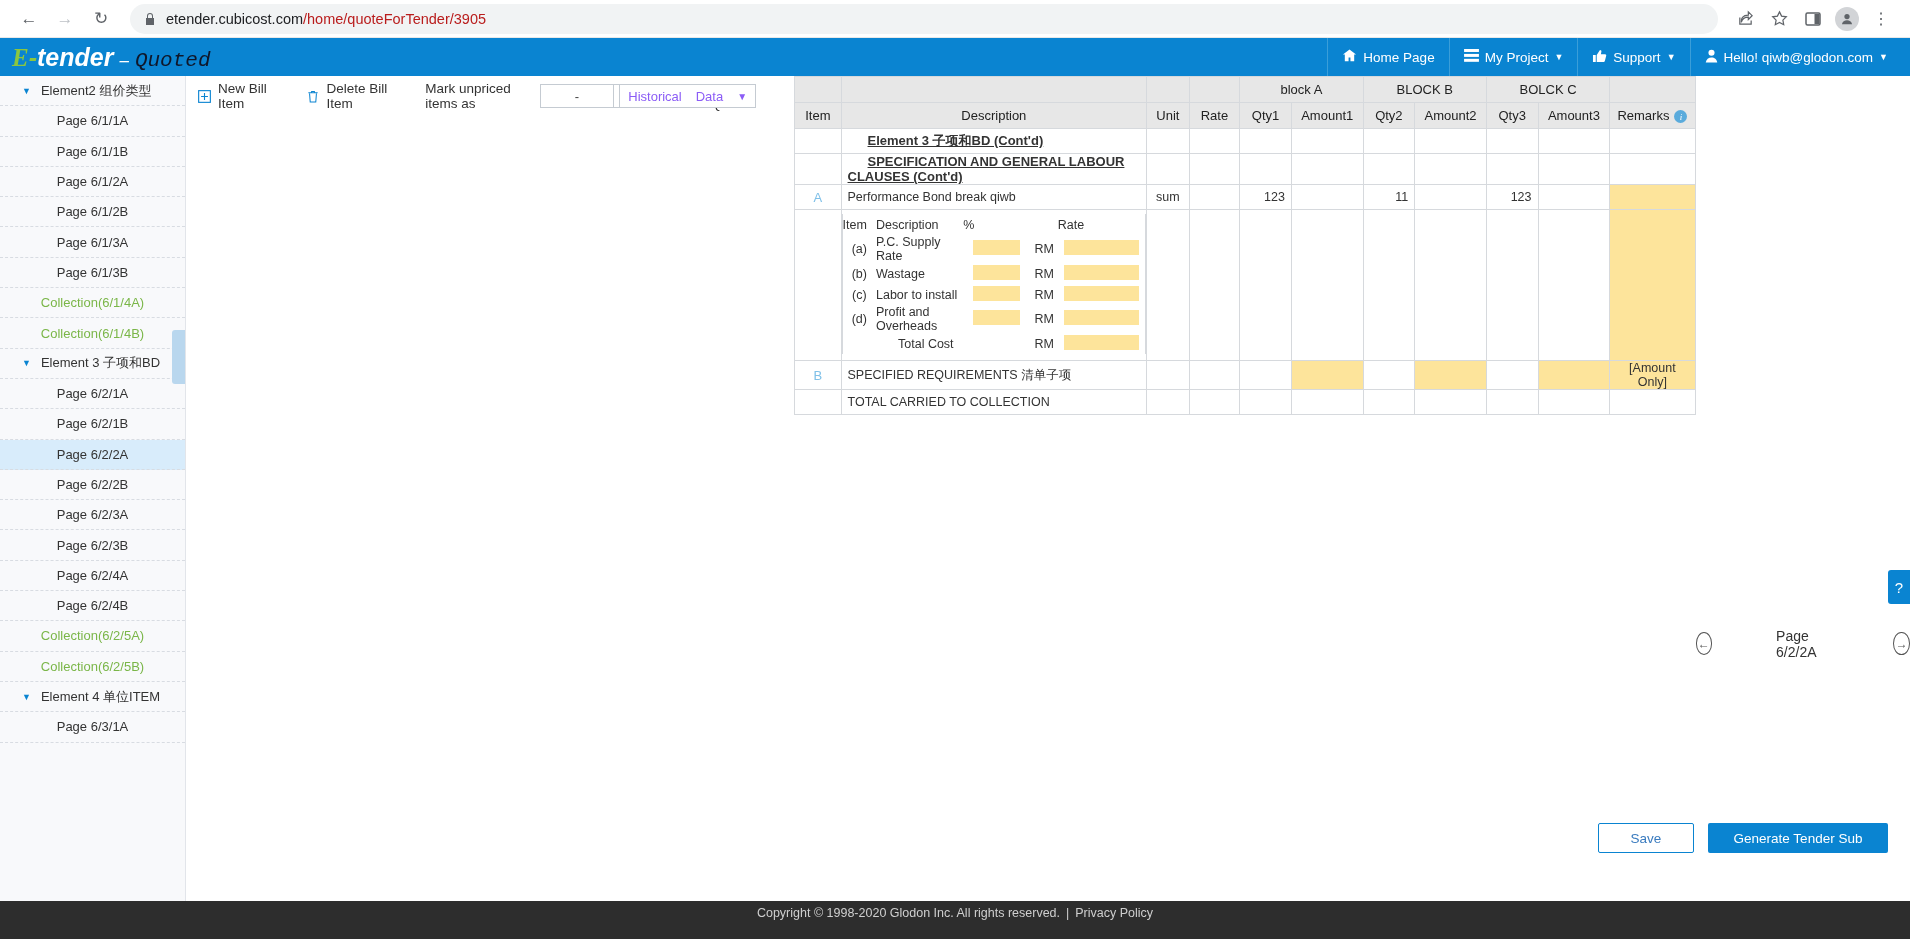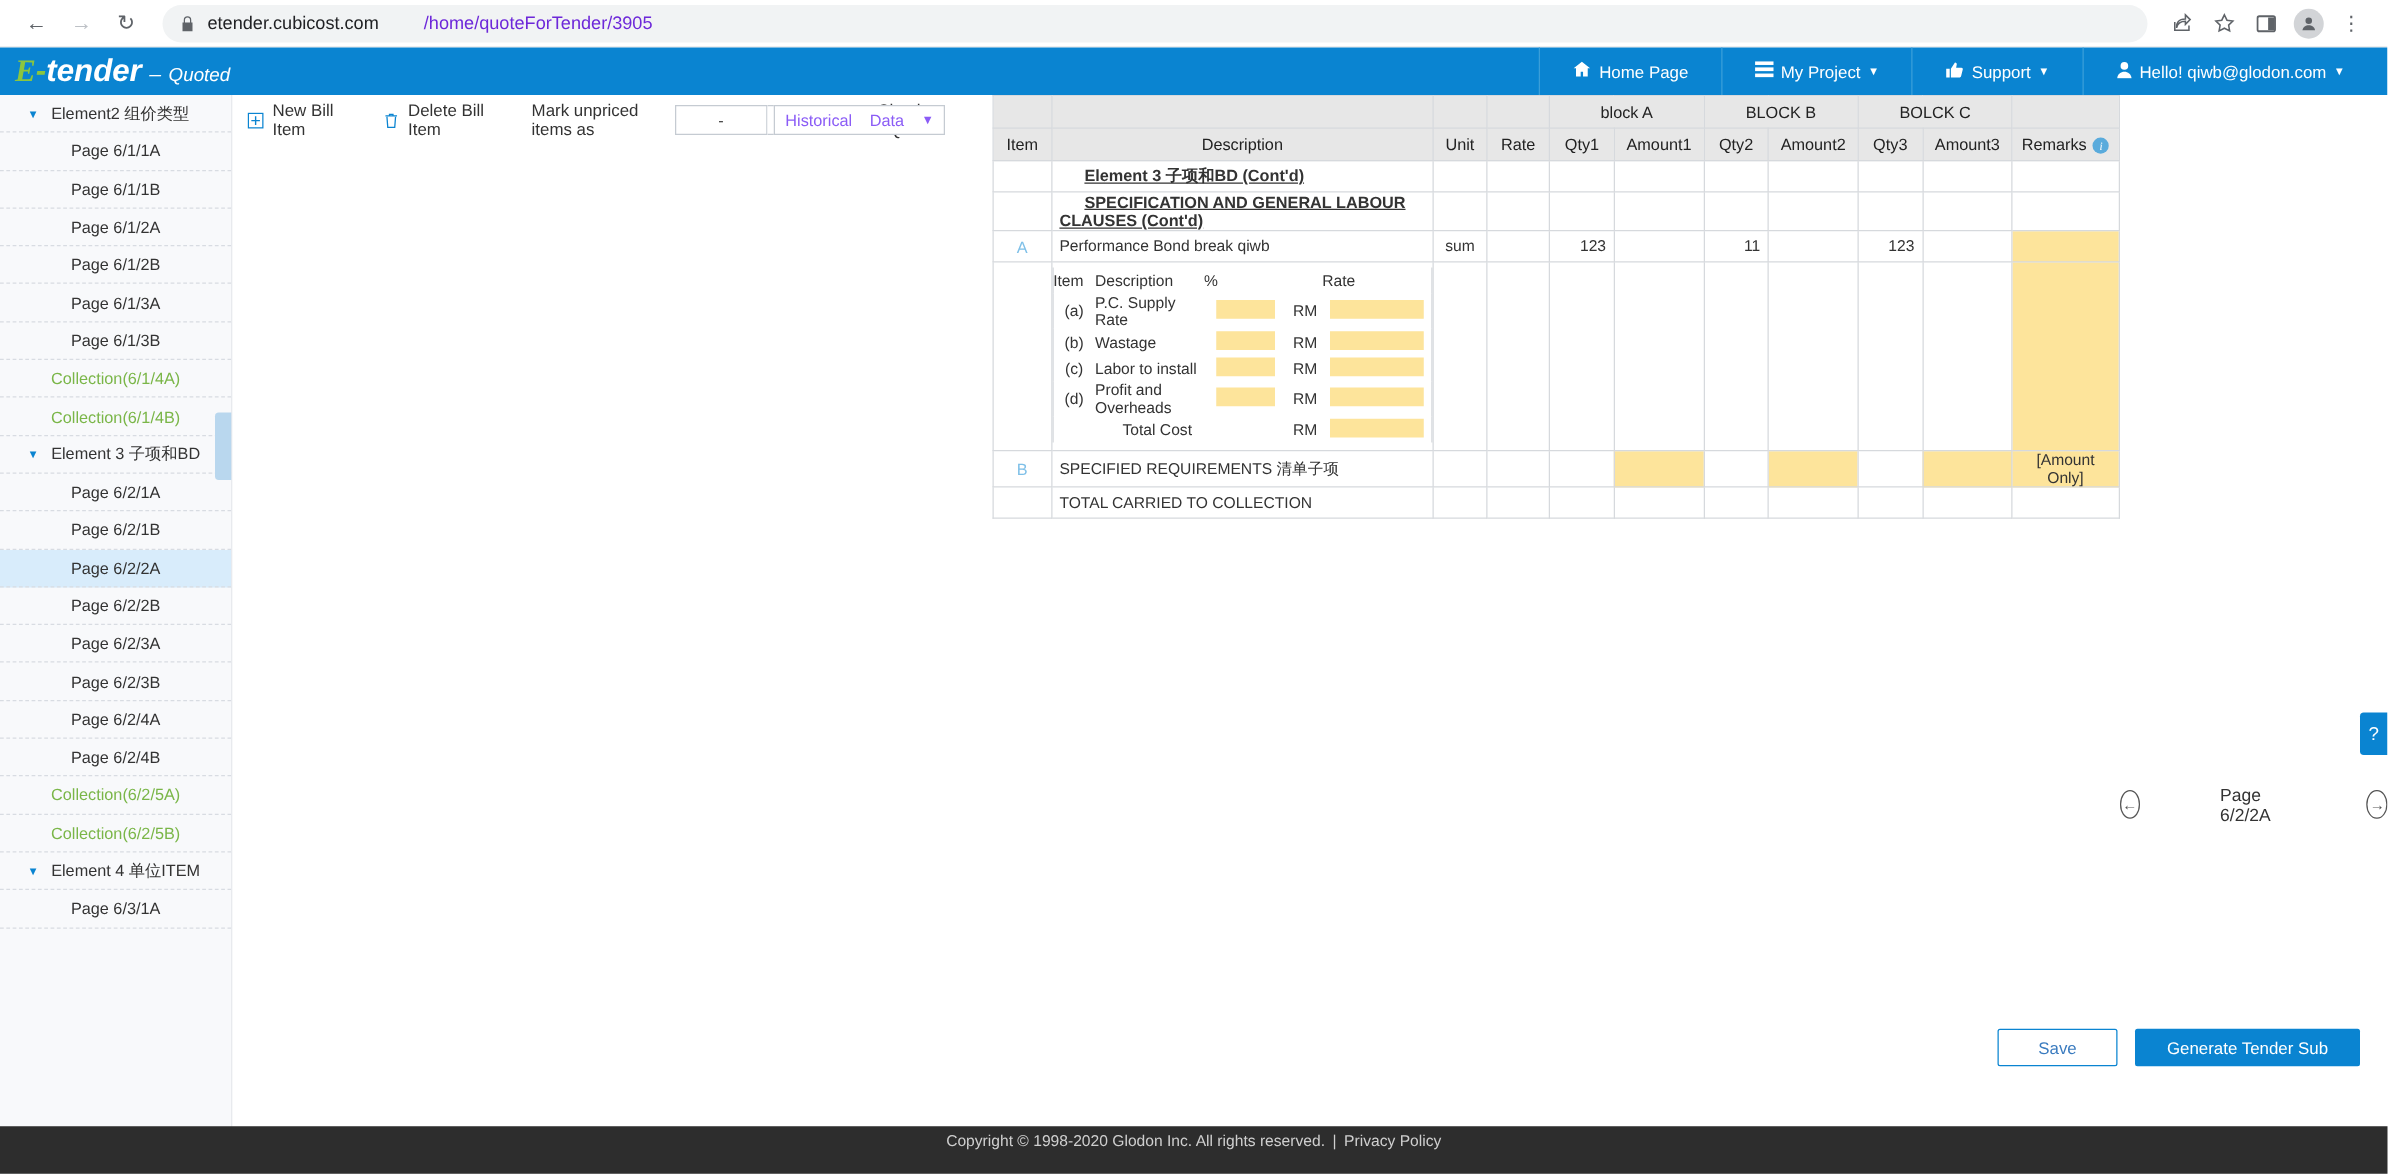--- a/index.html
+++ b/index.html
@@ -26,21 +26,21 @@
   .nav-btn.disabled { color: #bdc1c6; }
   .omnibox {
     flex: 1 1 auto; height: 30px; background: #f1f3f4;
     border-radius: 16px; display: flex; align-items: center;
     padding: 0 14px; margin-left: 8px; margin-right: 6px;
     font-size: 14.5px; color: #202124; gap: 10px;
     max-width: 1640px;
   }
   .lock-icon { flex: 0 0 auto; display:flex; align-items:center; }
   .url-text { white-space: nowrap; overflow: hidden; }
-  .url-dim { color: #6d28d9; margin-left: 36px; }
+  .url-dim { color: #b91c1c; }
   .chrome-icons { display: flex; align-items: center; gap: 4px; }
   .cicon {
     width: 30px; height: 30px; display: flex;
     align-items: center; justify-content: center;
     color: #5f6368; cursor: pointer;
   }
   .avatar-circle {
     width: 24px; height: 24px; border-radius: 50%;
     background: #d2d4d7; display:flex; align-items:center; justify-content:center;
   }
@@ -50,25 +50,25 @@
     height: 38px; background: #0a84d1;
     display: flex; align-items: center; justify-content: space-between;
     color: #fff; padding: 0 8px 0 12px;
   }
   .brand { display: flex; align-items: baseline; gap: 0; }
   .brand .e { color: #8bc63f; font-weight: bold; font-size: 25px;
               font-style: italic; font-family: "Liberation Serif", serif; }
   .brand .dash { color: #8bc63f; font-weight: bold; font-size: 25px; font-style: italic;}
   .brand .tender { color: #fff; font-weight: bold; font-size: 25px; font-style: italic; }
   .brand .sep { color: #fff; font-size: 17px; margin: 0 6px; font-style: italic;}
-  .brand .quoted { color: #ffffff; font-size: 15px; font-style: italic; }
+  .brand .quoted { color: #0f172a; font-size: 21px; font-style: italic; font-family: Liberation Mono, monospace; }
   .header-nav { display: flex; align-items: center; height: 38px; }
   .hnav-item {
     display: flex; align-items: center; gap: 6px;
-    padding: 0 26px; height: 38px; font-size: 13.5px;
+    padding: 0 14px; height: 38px; font-size: 13.5px;
     border-left: 1px solid #3a9ed9; cursor: pointer; white-space: nowrap;
   }
   .hnav-item:last-child { border-right: none; }
   .caret-dn { font-size: 9px; }
 
   
   .body-wrap { display: flex; height: 863px; }
 
   
   .sidebar {

